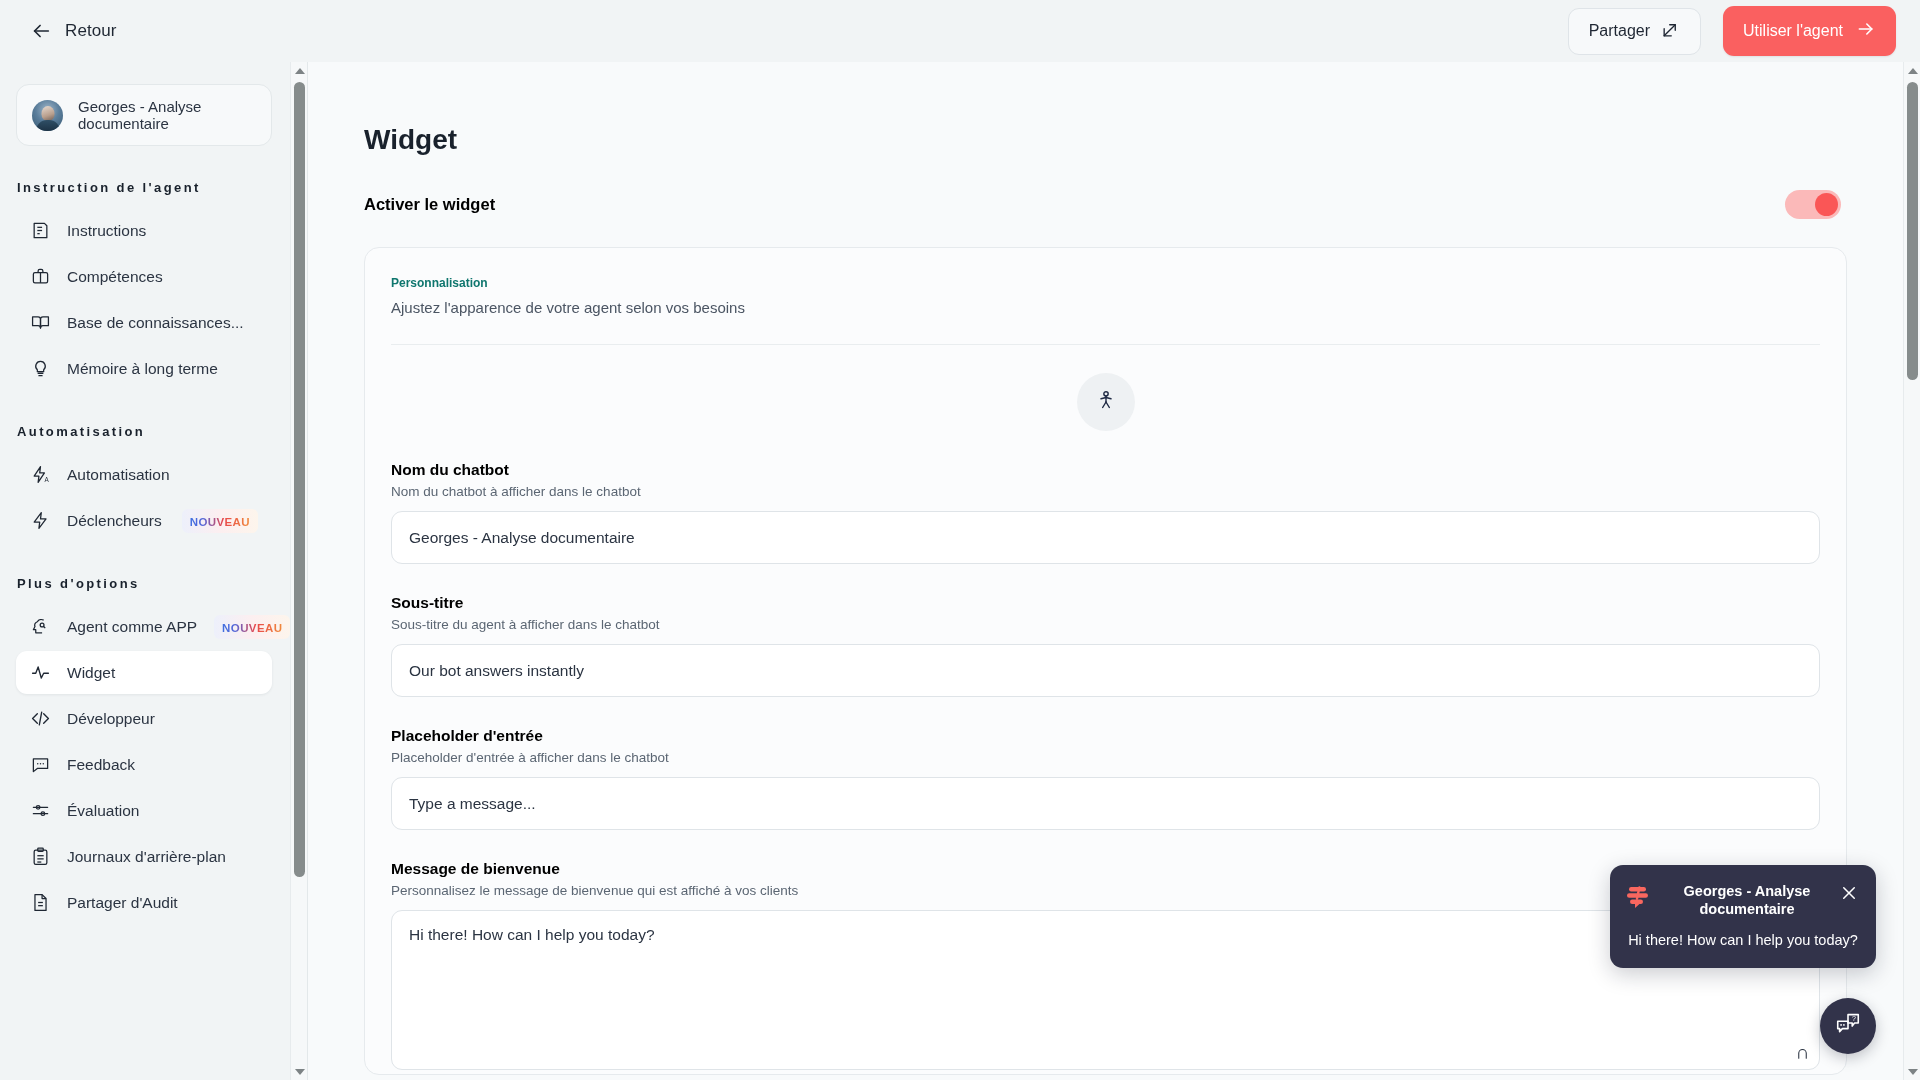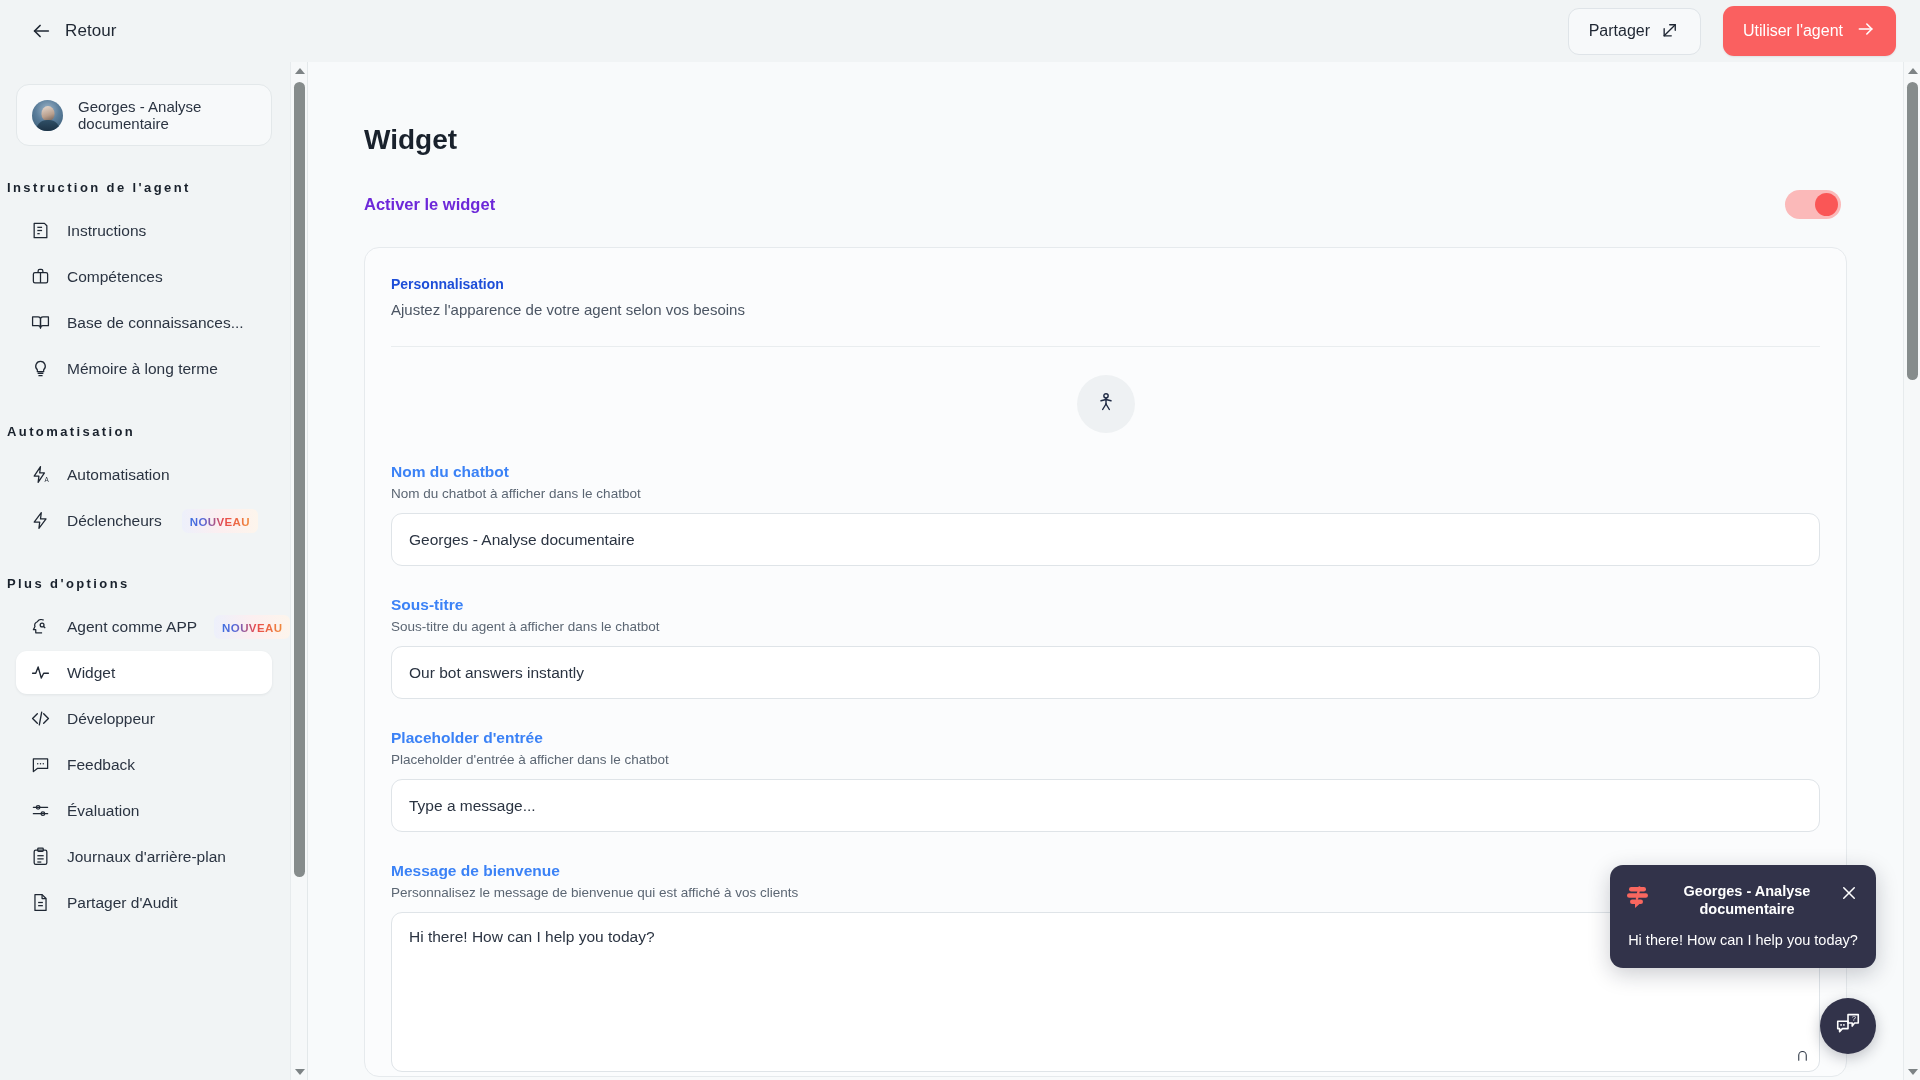--- a/index.html
+++ b/index.html
@@ -81,21 +81,21 @@
     width: 24px; height: 11px; transform: translateX(-50%);
     border-radius: 12px 12px 0 0;
     background: linear-gradient(180deg,#2f4f66,#1d3346);
   }
   .agent-name { font-size: 15px; color: #2b3442; }
 
   .nav-section { margin-top: 34px; }
   .nav-heading {
     font-size: 13px; font-weight: bold; color: #19212c;
     letter-spacing: 2.4px;
-    padding: 0 0 0 7px; margin-bottom: 14px;
+    padding: 0 0 0 17px; margin-bottom: 14px;
   }
   .nav-item {
     display: flex; align-items: center; gap: 17px;
     height: 43px; margin: 3px 18px 3px 16px;
     padding: 0 14px; border-radius: 11px;
     cursor: pointer; color: #2b3442; font-size: 15.5px;
   }
   .nav-item.active { background: #ffffff; box-shadow: 0 1px 3px rgba(20,30,45,.07); }
   .nav-icon { width: 20px; height: 20px; flex: 0 0 20px; display: flex; align-items: center; justify-content: center; color: #1f2733; }
   .nav-icon svg { display: block; }
@@ -141,51 +141,51 @@
   }
   .main-scroll {
     position: absolute; inset: 0 17px 0 0;
     overflow: hidden; padding: 62px 0 0 0;
   }
   .page-title { font-size: 28px; font-weight: bold; color: #19212c; margin: 0 0 0 56px; }
   .toggle-row {
     display: flex; align-items: center; justify-content: space-between;
     margin: 34px 62px 0 56px;
   }
-  .toggle-label { font-size: 16.5px; font-weight: bold; color: #6d28d9; }
+  .toggle-label { font-size: 16.5px; font-weight: bold; color: #000000; }
   .toggle {
     width: 56px; height: 29px; border-radius: 16px;
     background: #fbb9b9; position: relative; cursor: pointer;
   }
   .toggle .knob {
     position: absolute; top: 3px; right: 3px;
     width: 23px; height: 23px; border-radius: 50%;
     background: #fa5656;
   }
 
   .card {
     margin: 28px 56px 0 56px;
     background: #fbfcfd;
     border: 1px solid #e6eaed;
     border-radius: 15px;
     padding: 28px 26px 0 26px;
     min-height: 760px;
   }
-  .card-title { font-size: 14px; font-weight: bold; color: #1d4ed8; }
+  .card-title { font-size: 12px; font-weight: bold; color: #0f766e; }
   .card-sub { font-size: 15px; color: #4b5563; margin-top: 9px; }
   .divider { height: 1px; background: #e9edef; margin: 28px 0 0 0; }
 
   .avatar-upload {
     width: 58px; height: 58px; border-radius: 50%;
     background: #eef1f3; margin: 28px auto 0 auto;
     display: flex; align-items: center; justify-content: center; cursor: pointer;
   }
 
   .field { margin-top: 30px; }
-  .field-label { font-size: 15.5px; font-weight: bold; color: #3b82f6; }
+  .field-label { font-size: 15.5px; font-weight: bold; color: #000000; }
   .field-help { font-size: 13.5px; color: #5b6673; margin-top: 5px; }
   .input {
     margin-top: 12px; width: 100%;
     height: 53px; border: 1px solid #dfe4e8; border-radius: 11px;
     background: #fff; padding: 0 17px;
     font-family: "Liberation Sans", sans-serif; font-size: 15.5px; color: #2b3442;
   }
   .input::placeholder { color: #2b3442; }
   .textarea {
     margin-top: 12px; width: 100%; height: 160px;

